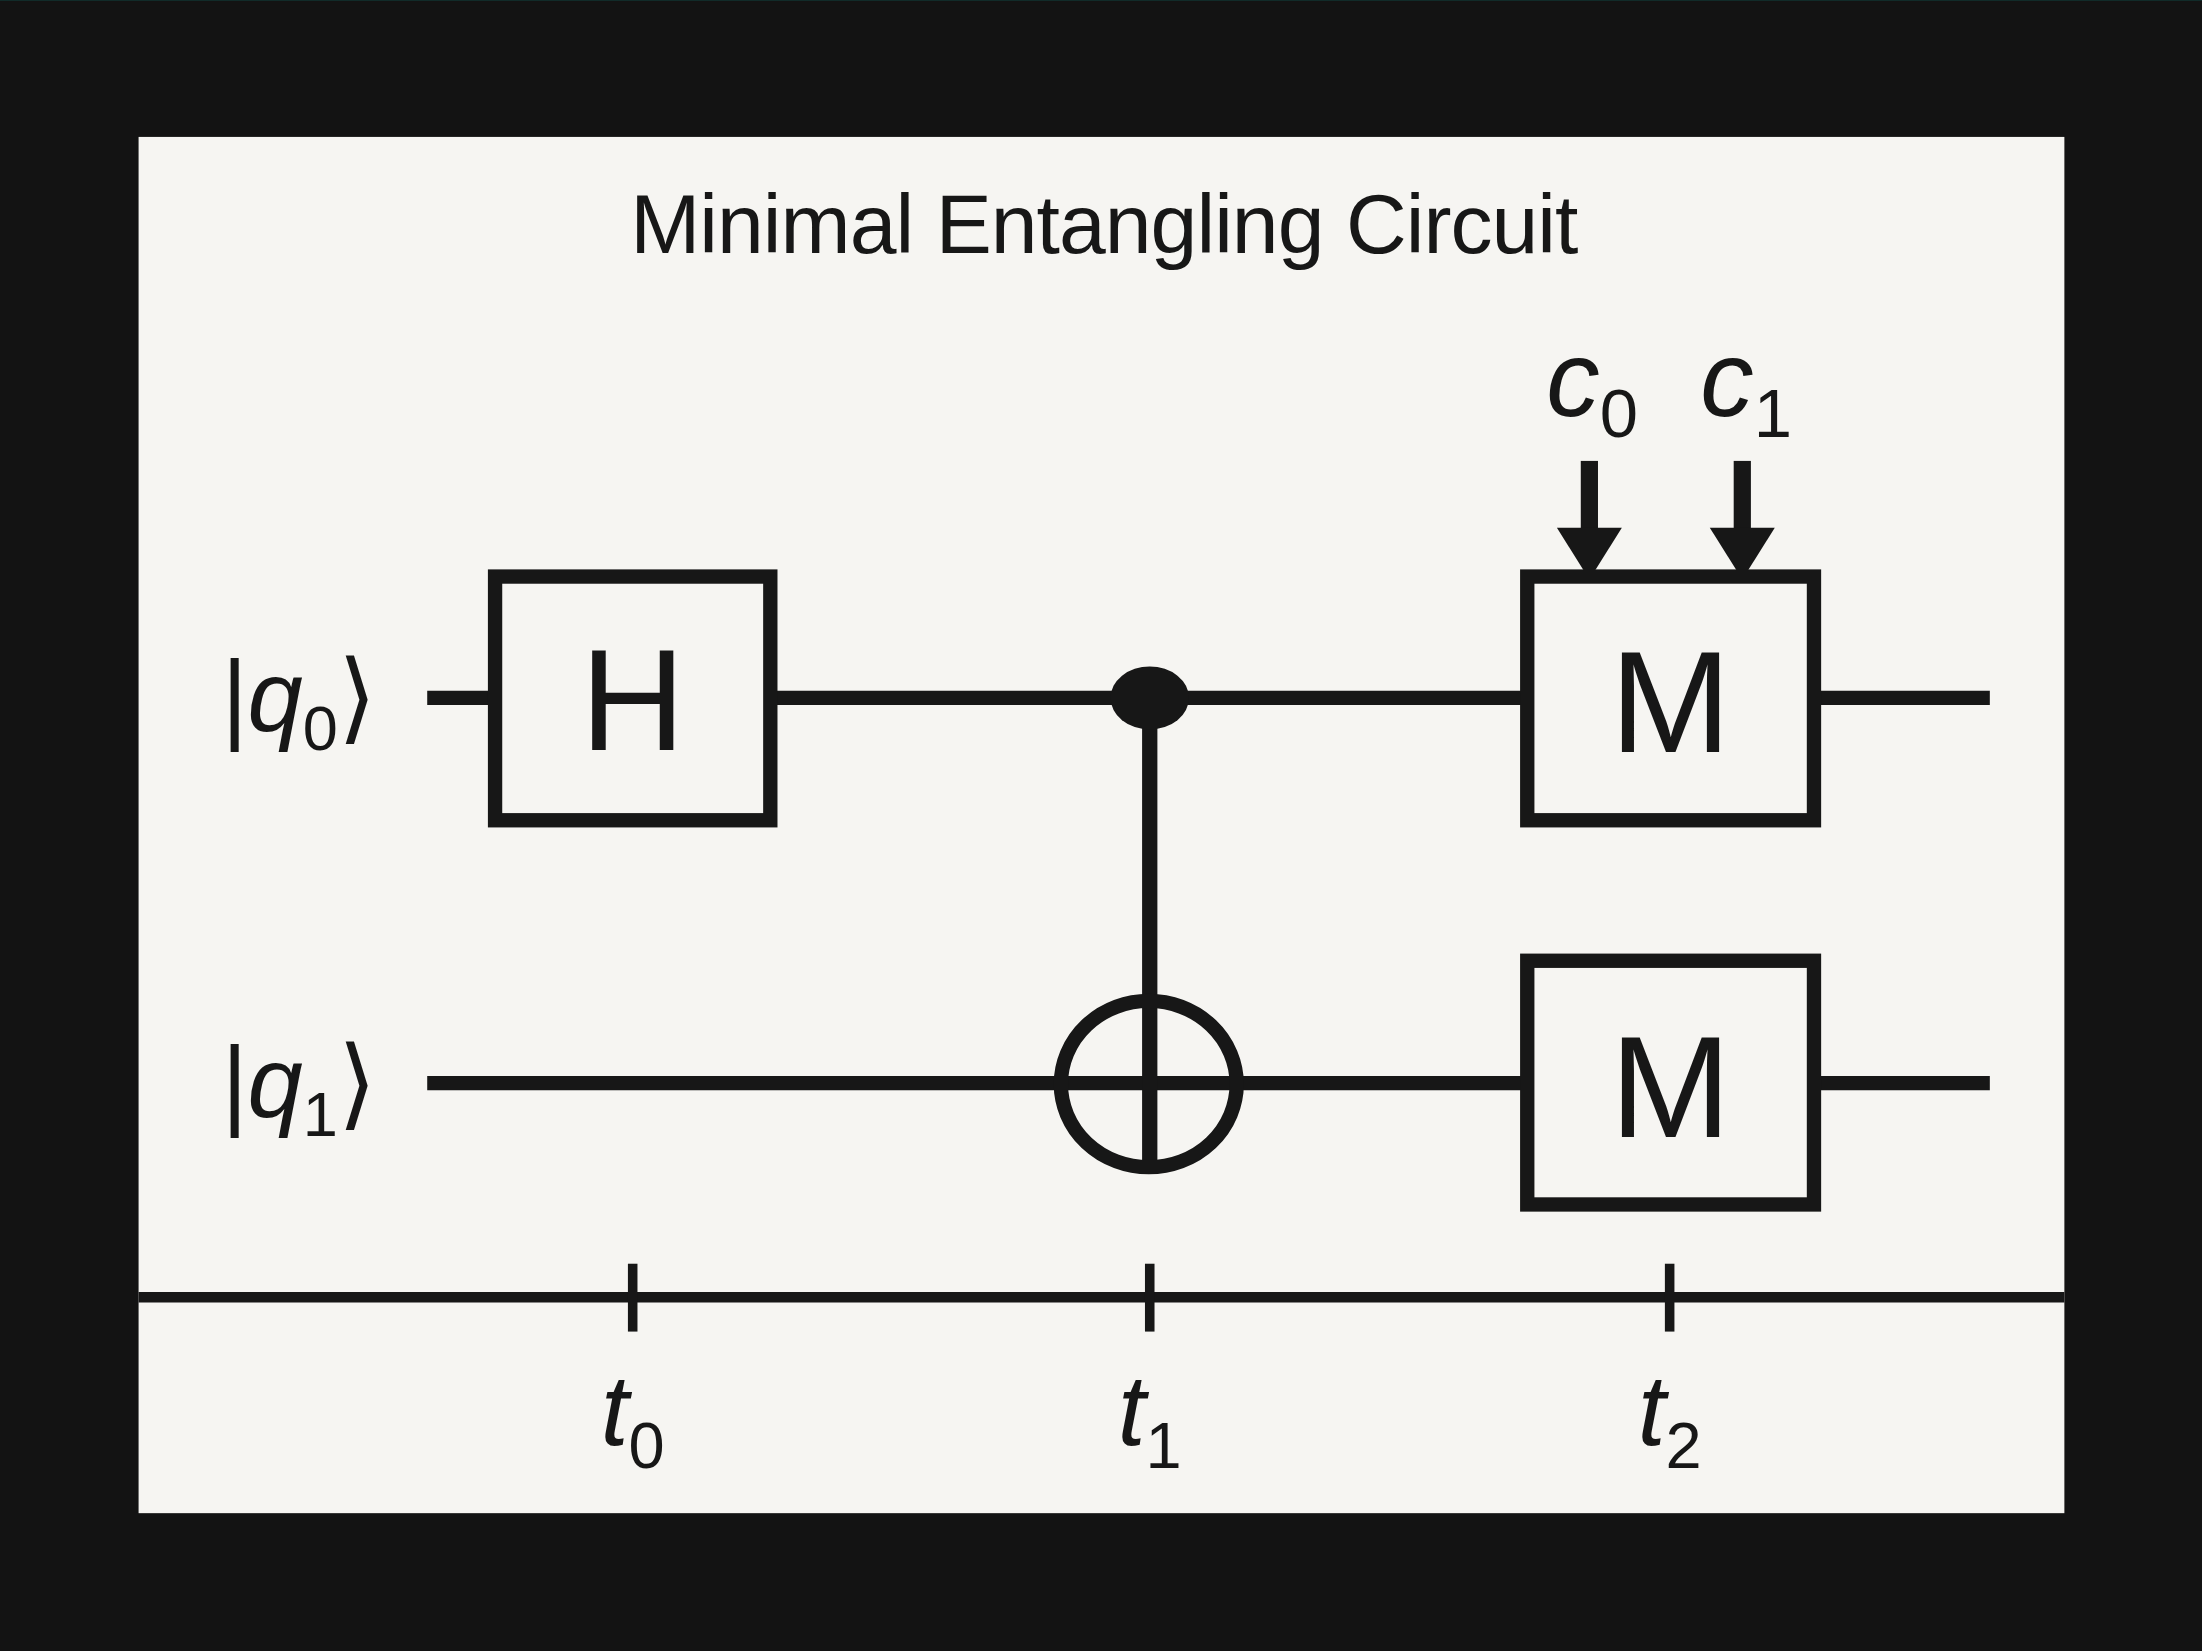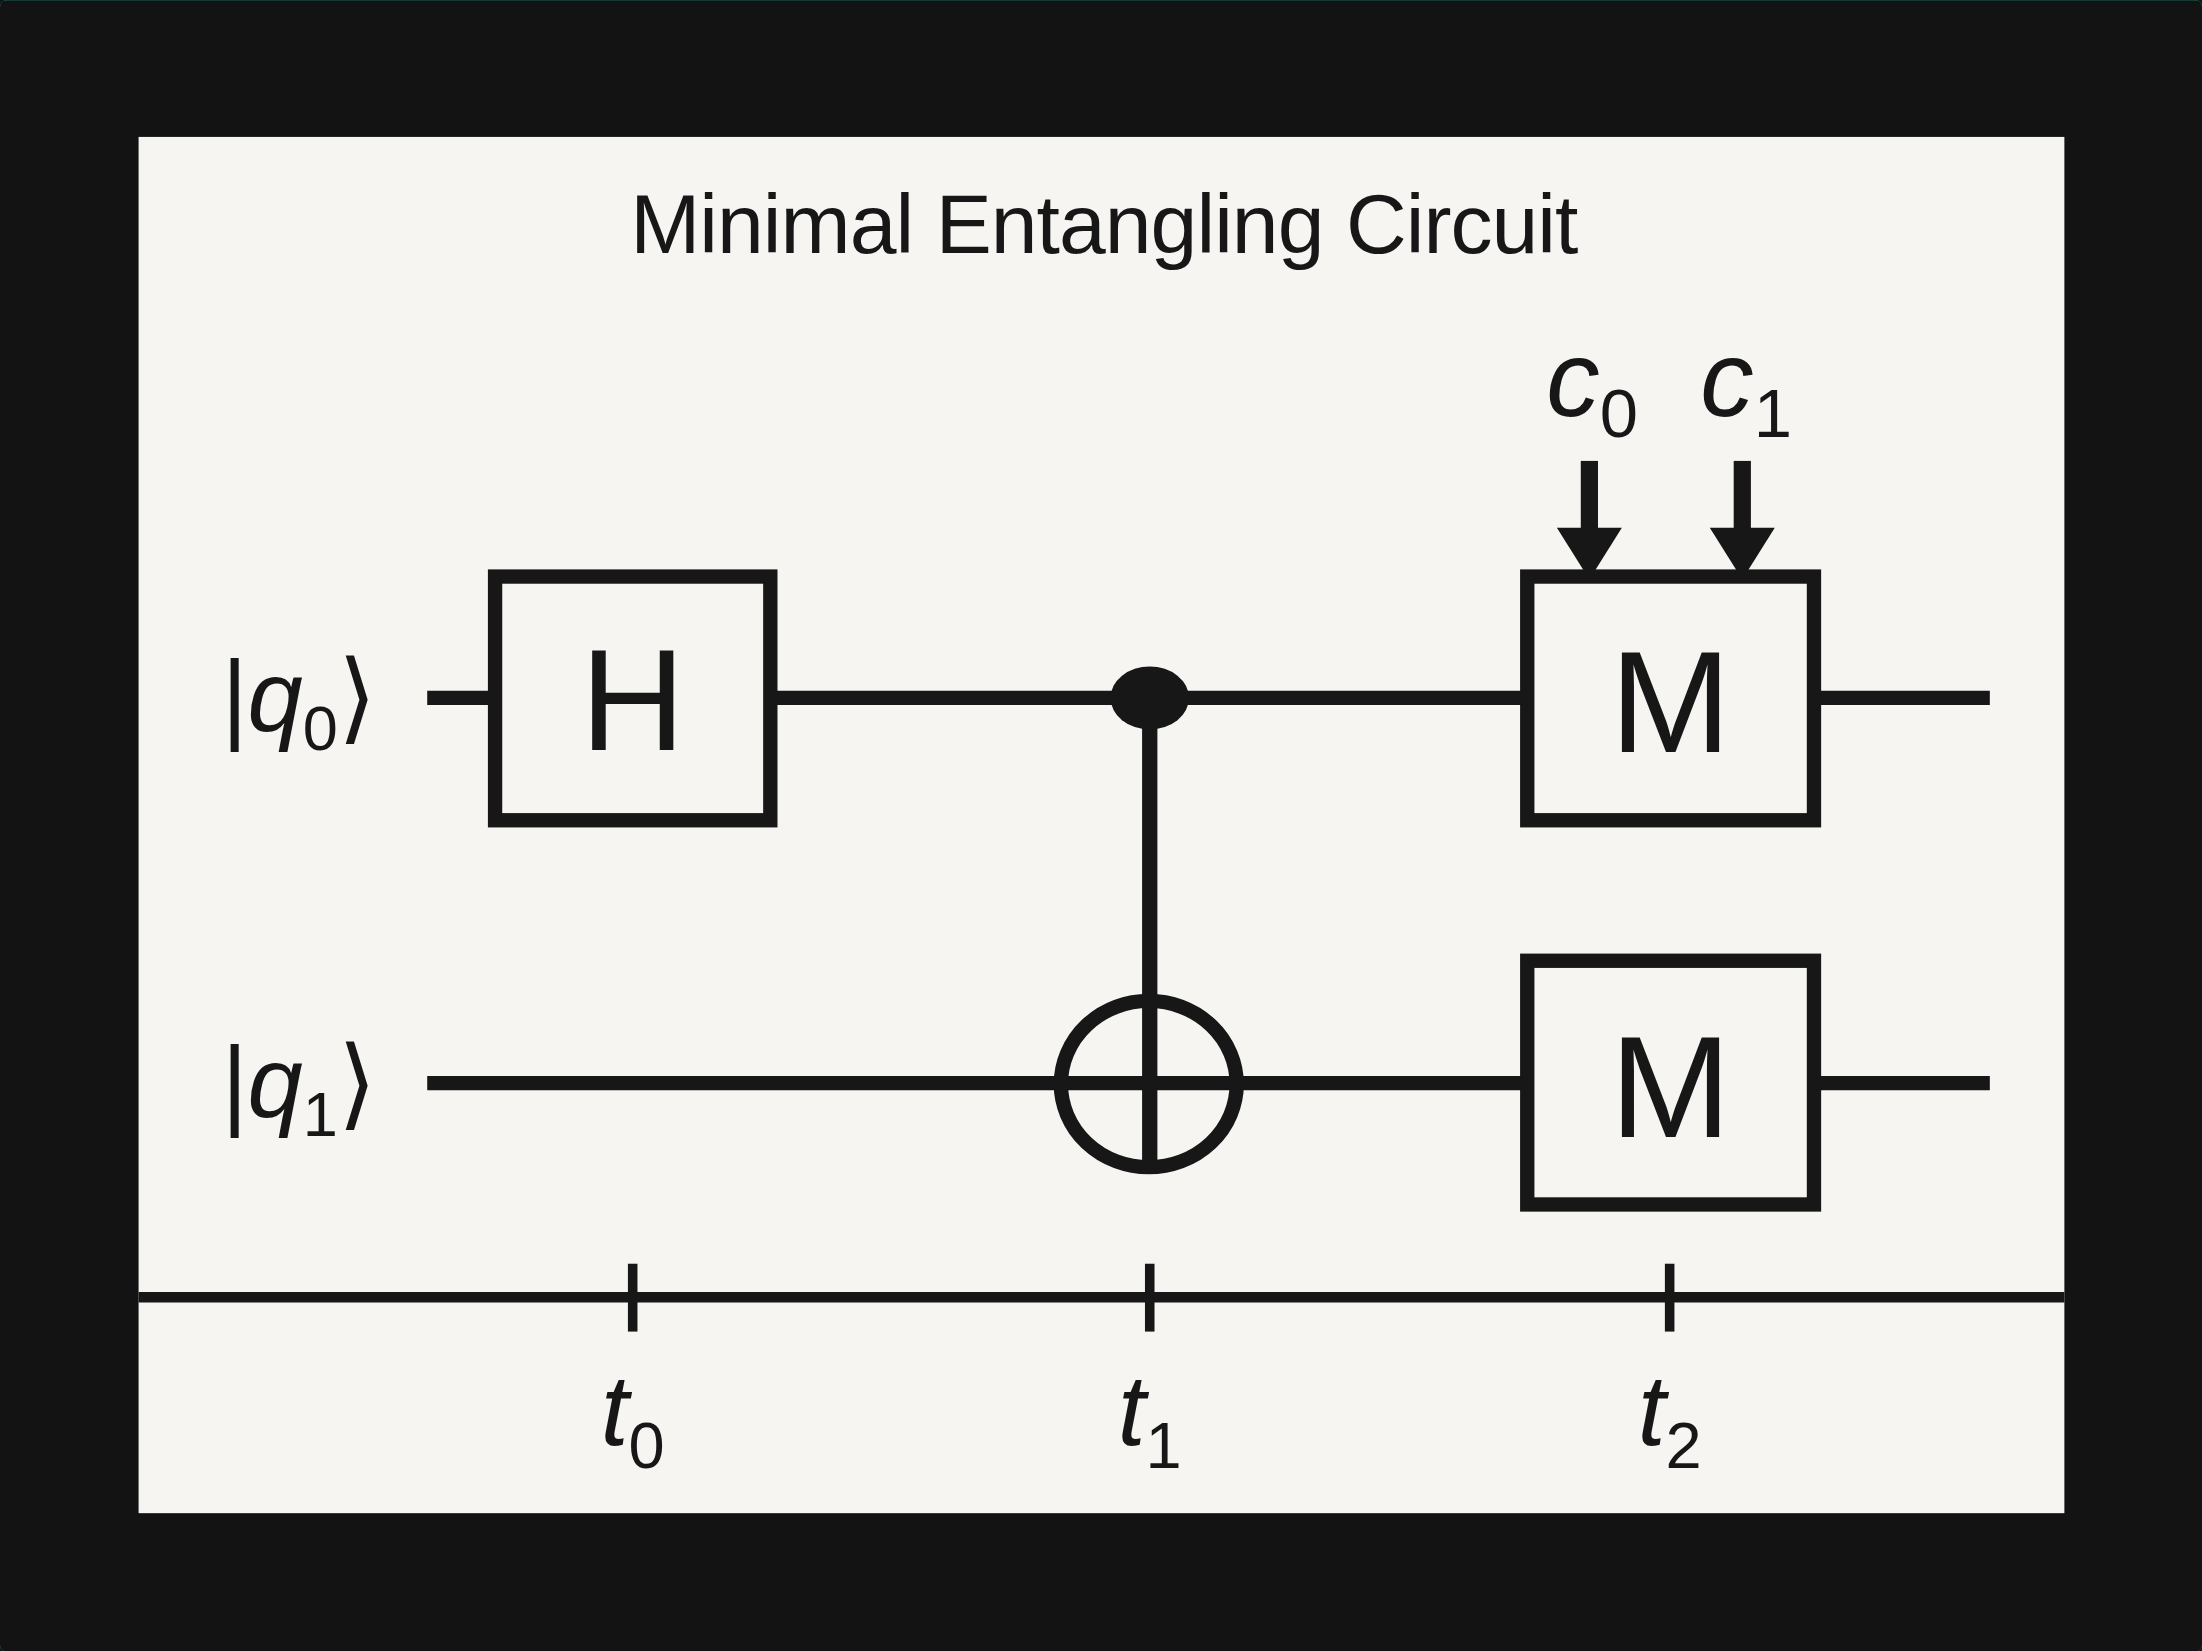--- a/index.html
+++ b/index.html
@@ -4,24 +4,23 @@
 <style>
   html, body {
     margin: 0;
     padding: 0;
     background: #131313;
   }
   .stage {
     position: relative;
     width: 2202px;
     height: 1652px;
-    background: #14b8a6;
+    background: #0f766e;
     overflow: hidden;
     font-family: "Liberation Sans", "DejaVu Sans", sans-serif;
-    border-radius: 7px;
   }
   svg { display: block; }
 
   .panel        { fill: #f6f5f2; }
   .ink-fill     { fill: #171717; }
   .ink-stroke   { stroke: #171717; fill: none; }
   .box          { stroke: #171717; fill: #f6f5f2; }
 
   .wire         { stroke-width: 15; }
   .boxline      { stroke-width: 15; }

